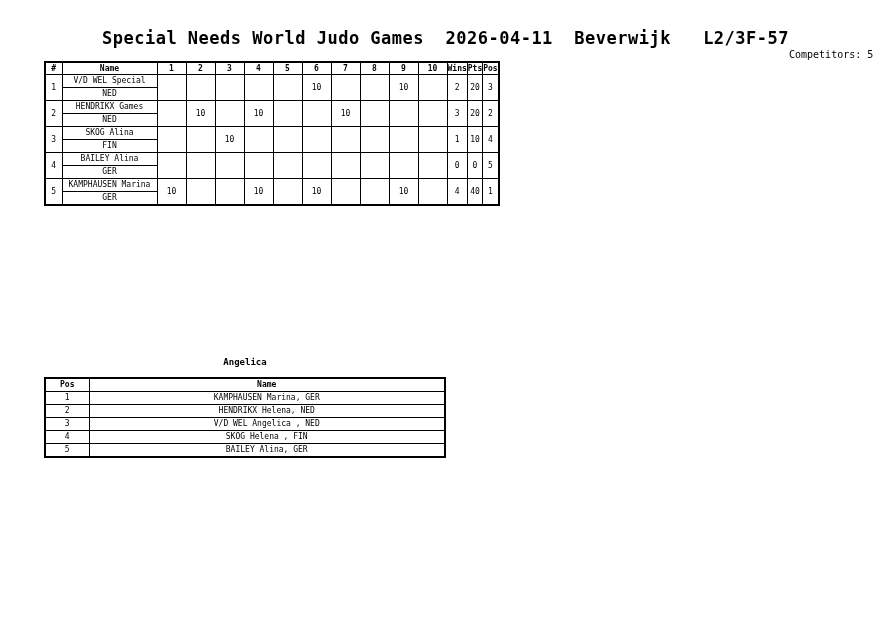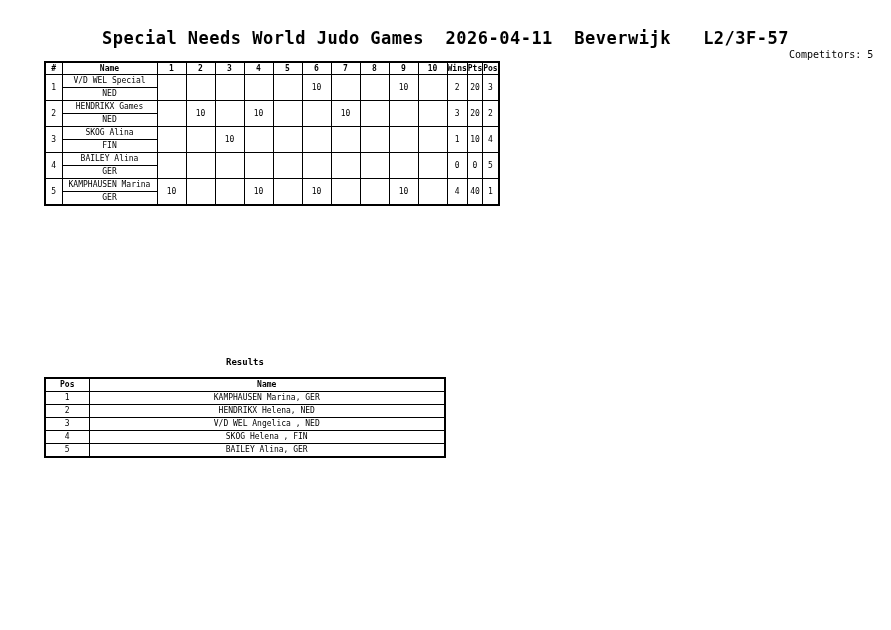--- a/index.html
+++ b/index.html
@@ -261,21 +261,21 @@
           <td rowspan="2" class="rowspan2">40</td>
           <td rowspan="2" class="rowspan2">1</td>
         </tr>
         <tr class="row-b">
           <td class="club-cell">GER</td>
         </tr>
       </tbody>
   </table>
 </div>
 
-<div id="results-title">Results</div>
+<div id="results-title">Angelica</div>
 
 <div id="res-wrap">
   <table class="res">
     <colgroup>
         <col class="r-pos">
         <col class="r-name">
       </colgroup>
     <thead>
       <tr>
         <th>Pos</th>

